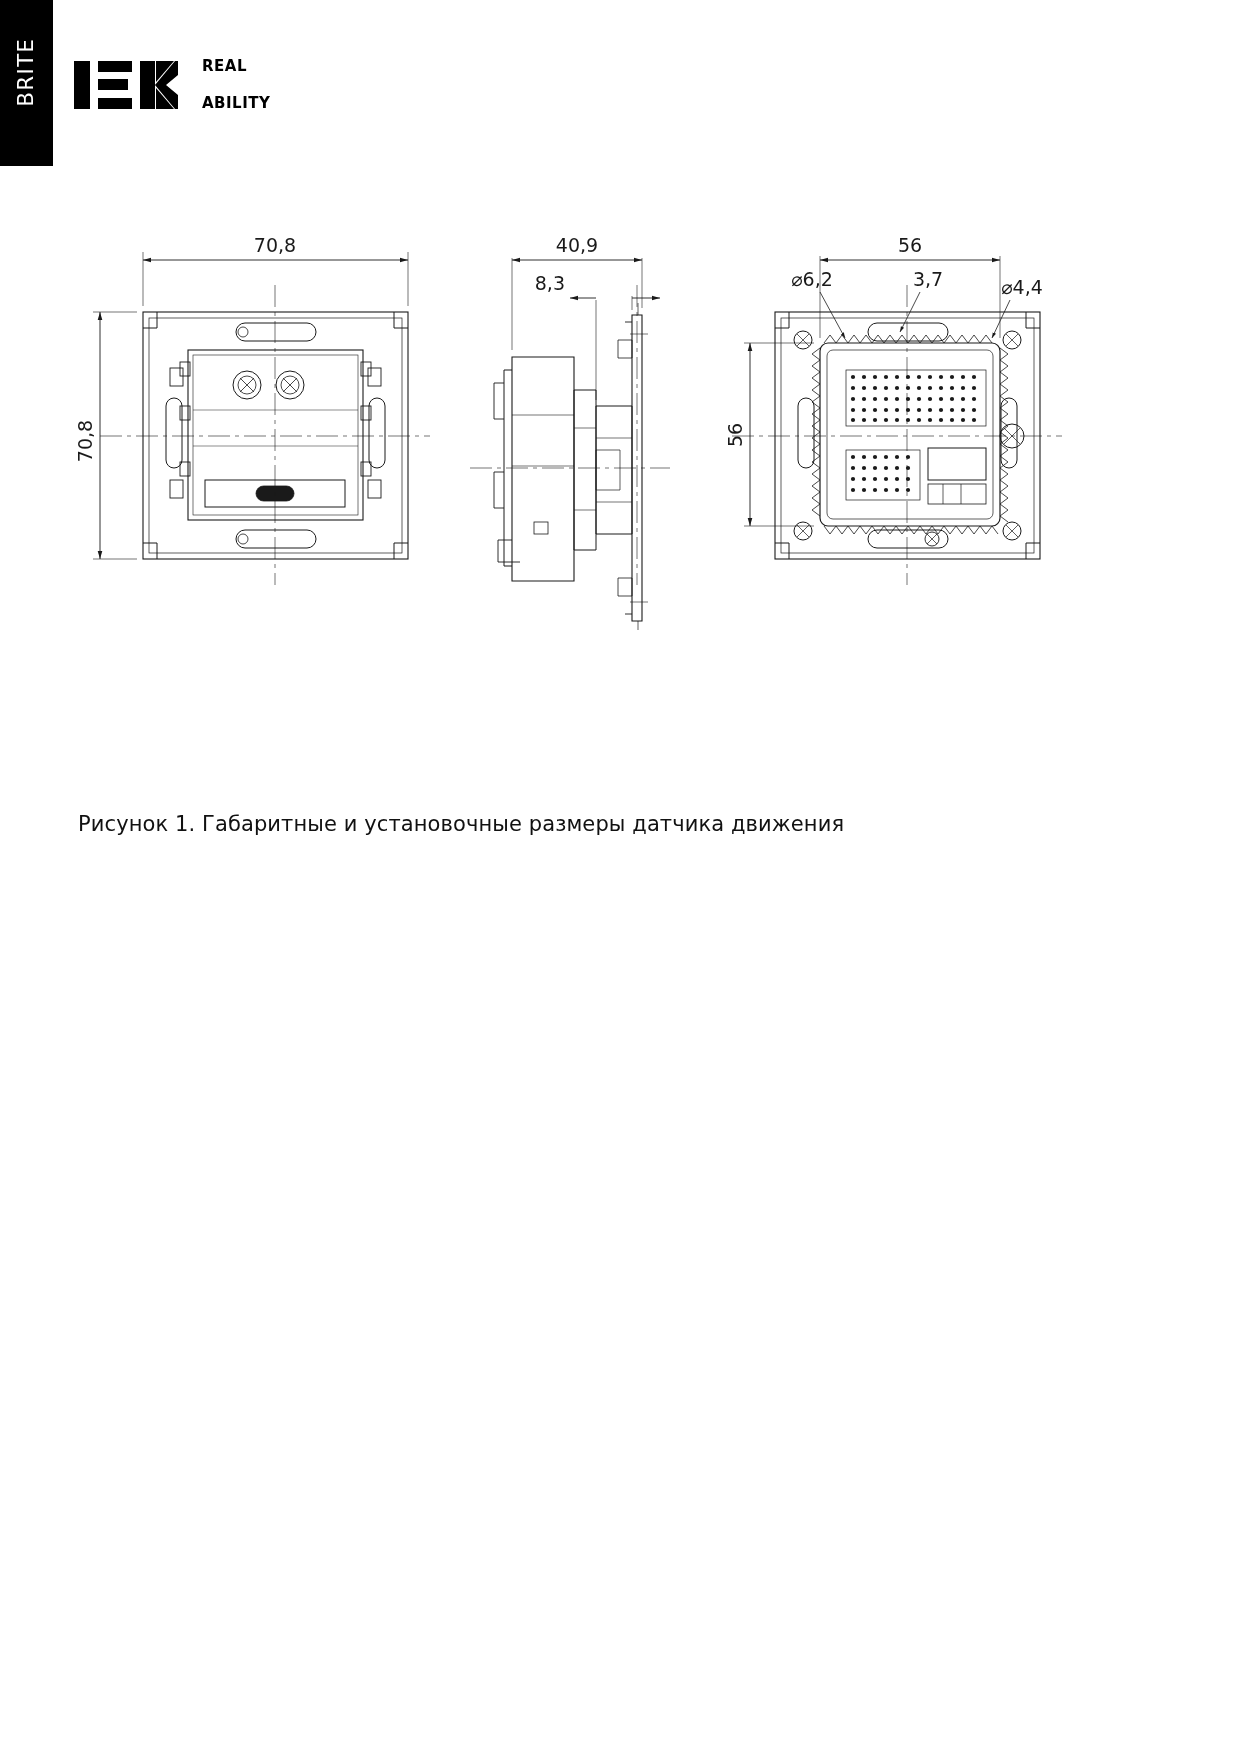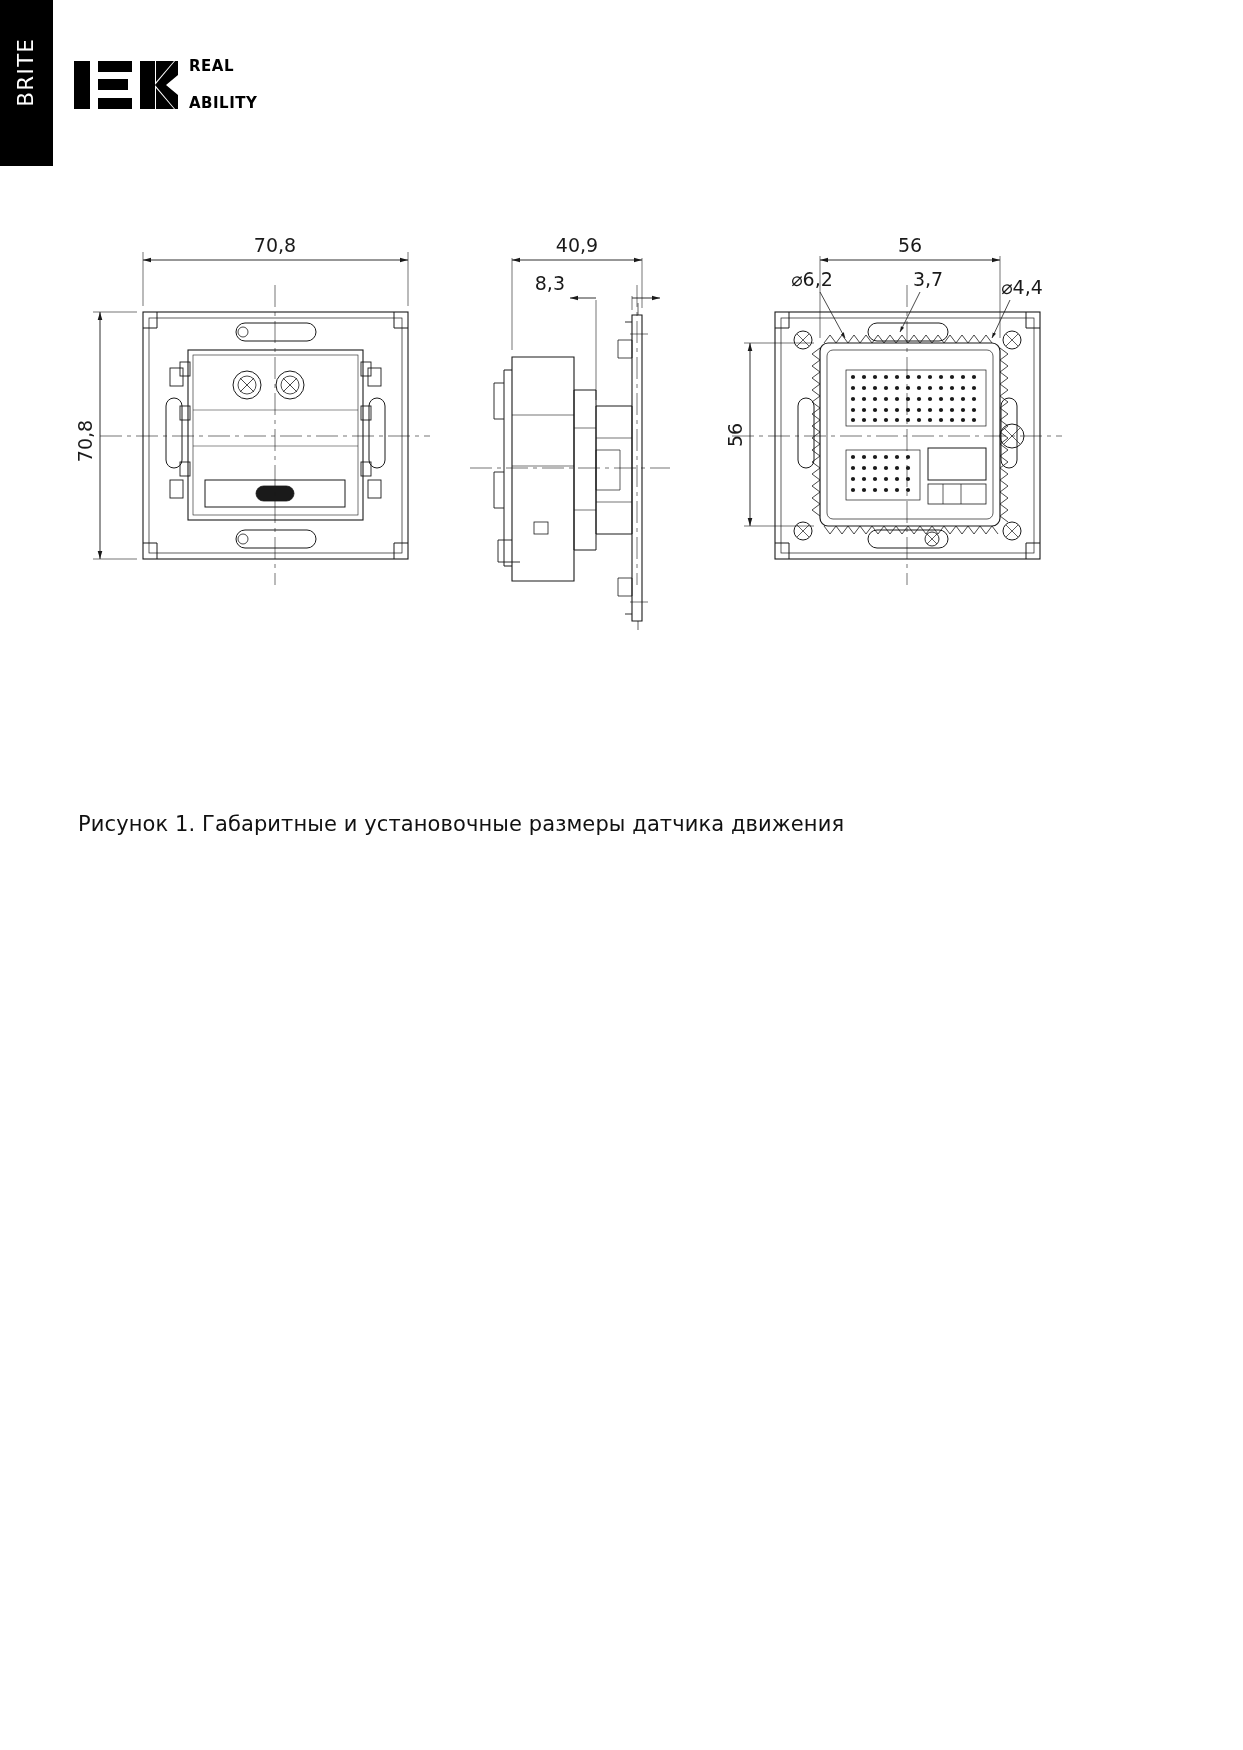--- a/index.html
+++ b/index.html
@@ -42,21 +42,21 @@
     font-size: 21px;
     letter-spacing: 1.5px;
     font-weight: 400;
   }
   #logo-block {
     position: absolute;
     left: 74px;
     top: 38px;
     display: flex;
     align-items: center;
-    gap: 11px;
+    gap: 24px;
   }
   #logo-mark {
     display: block;
   }
   #logo-tagline {
     font-size: 15px;
     font-weight: bold;
     line-height: 1.25;
     letter-spacing: 0.5px;
     color: #000;

